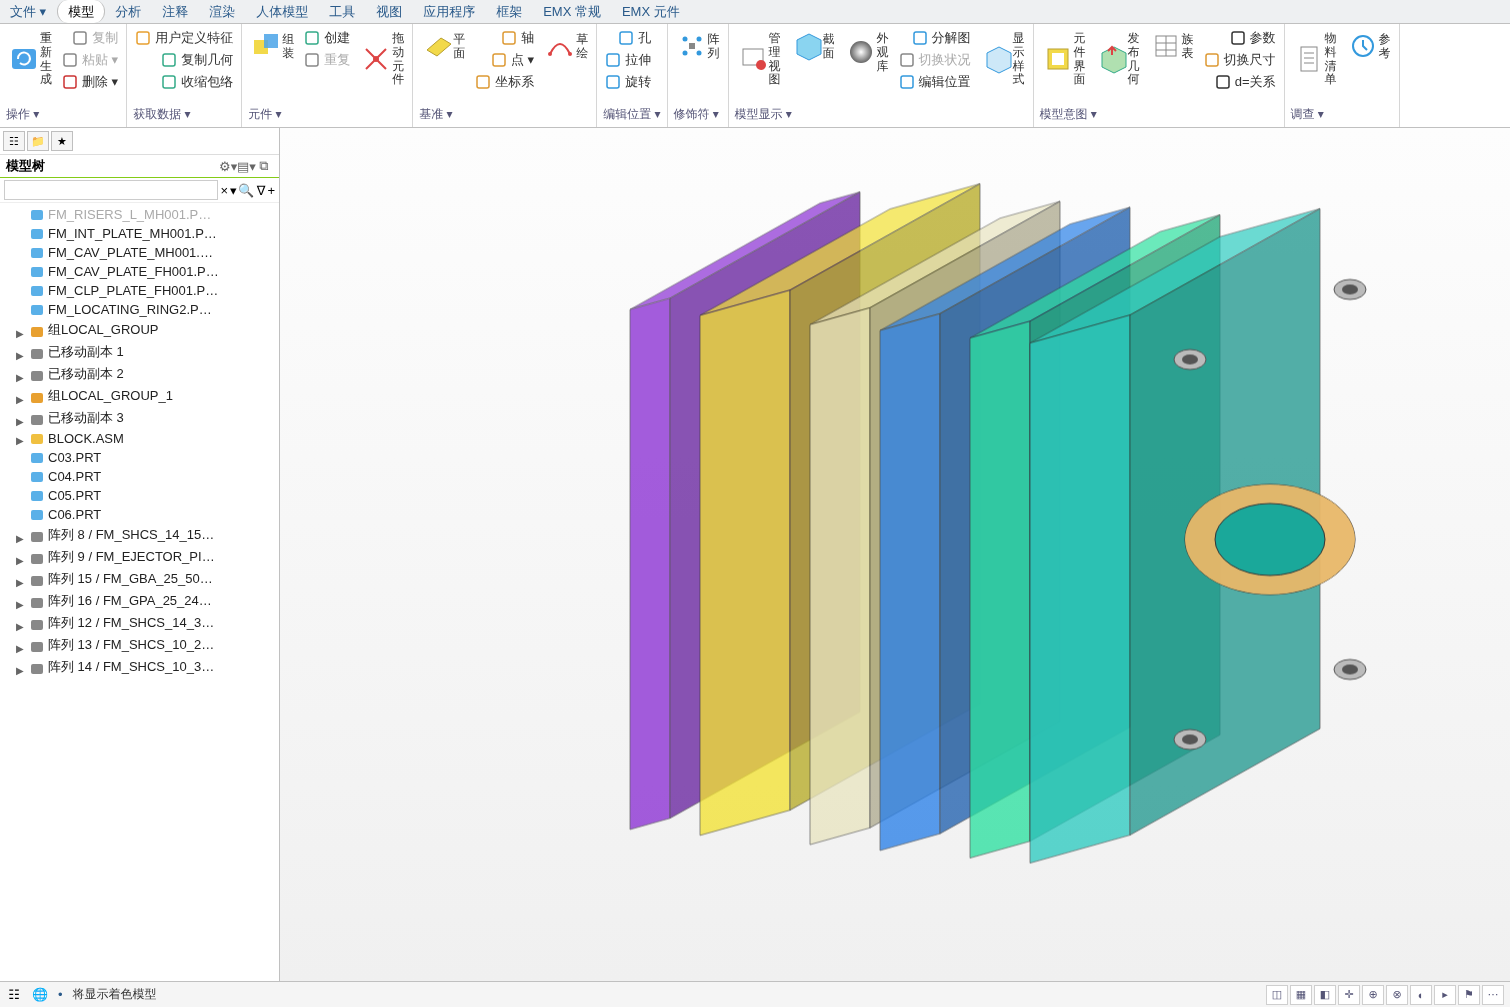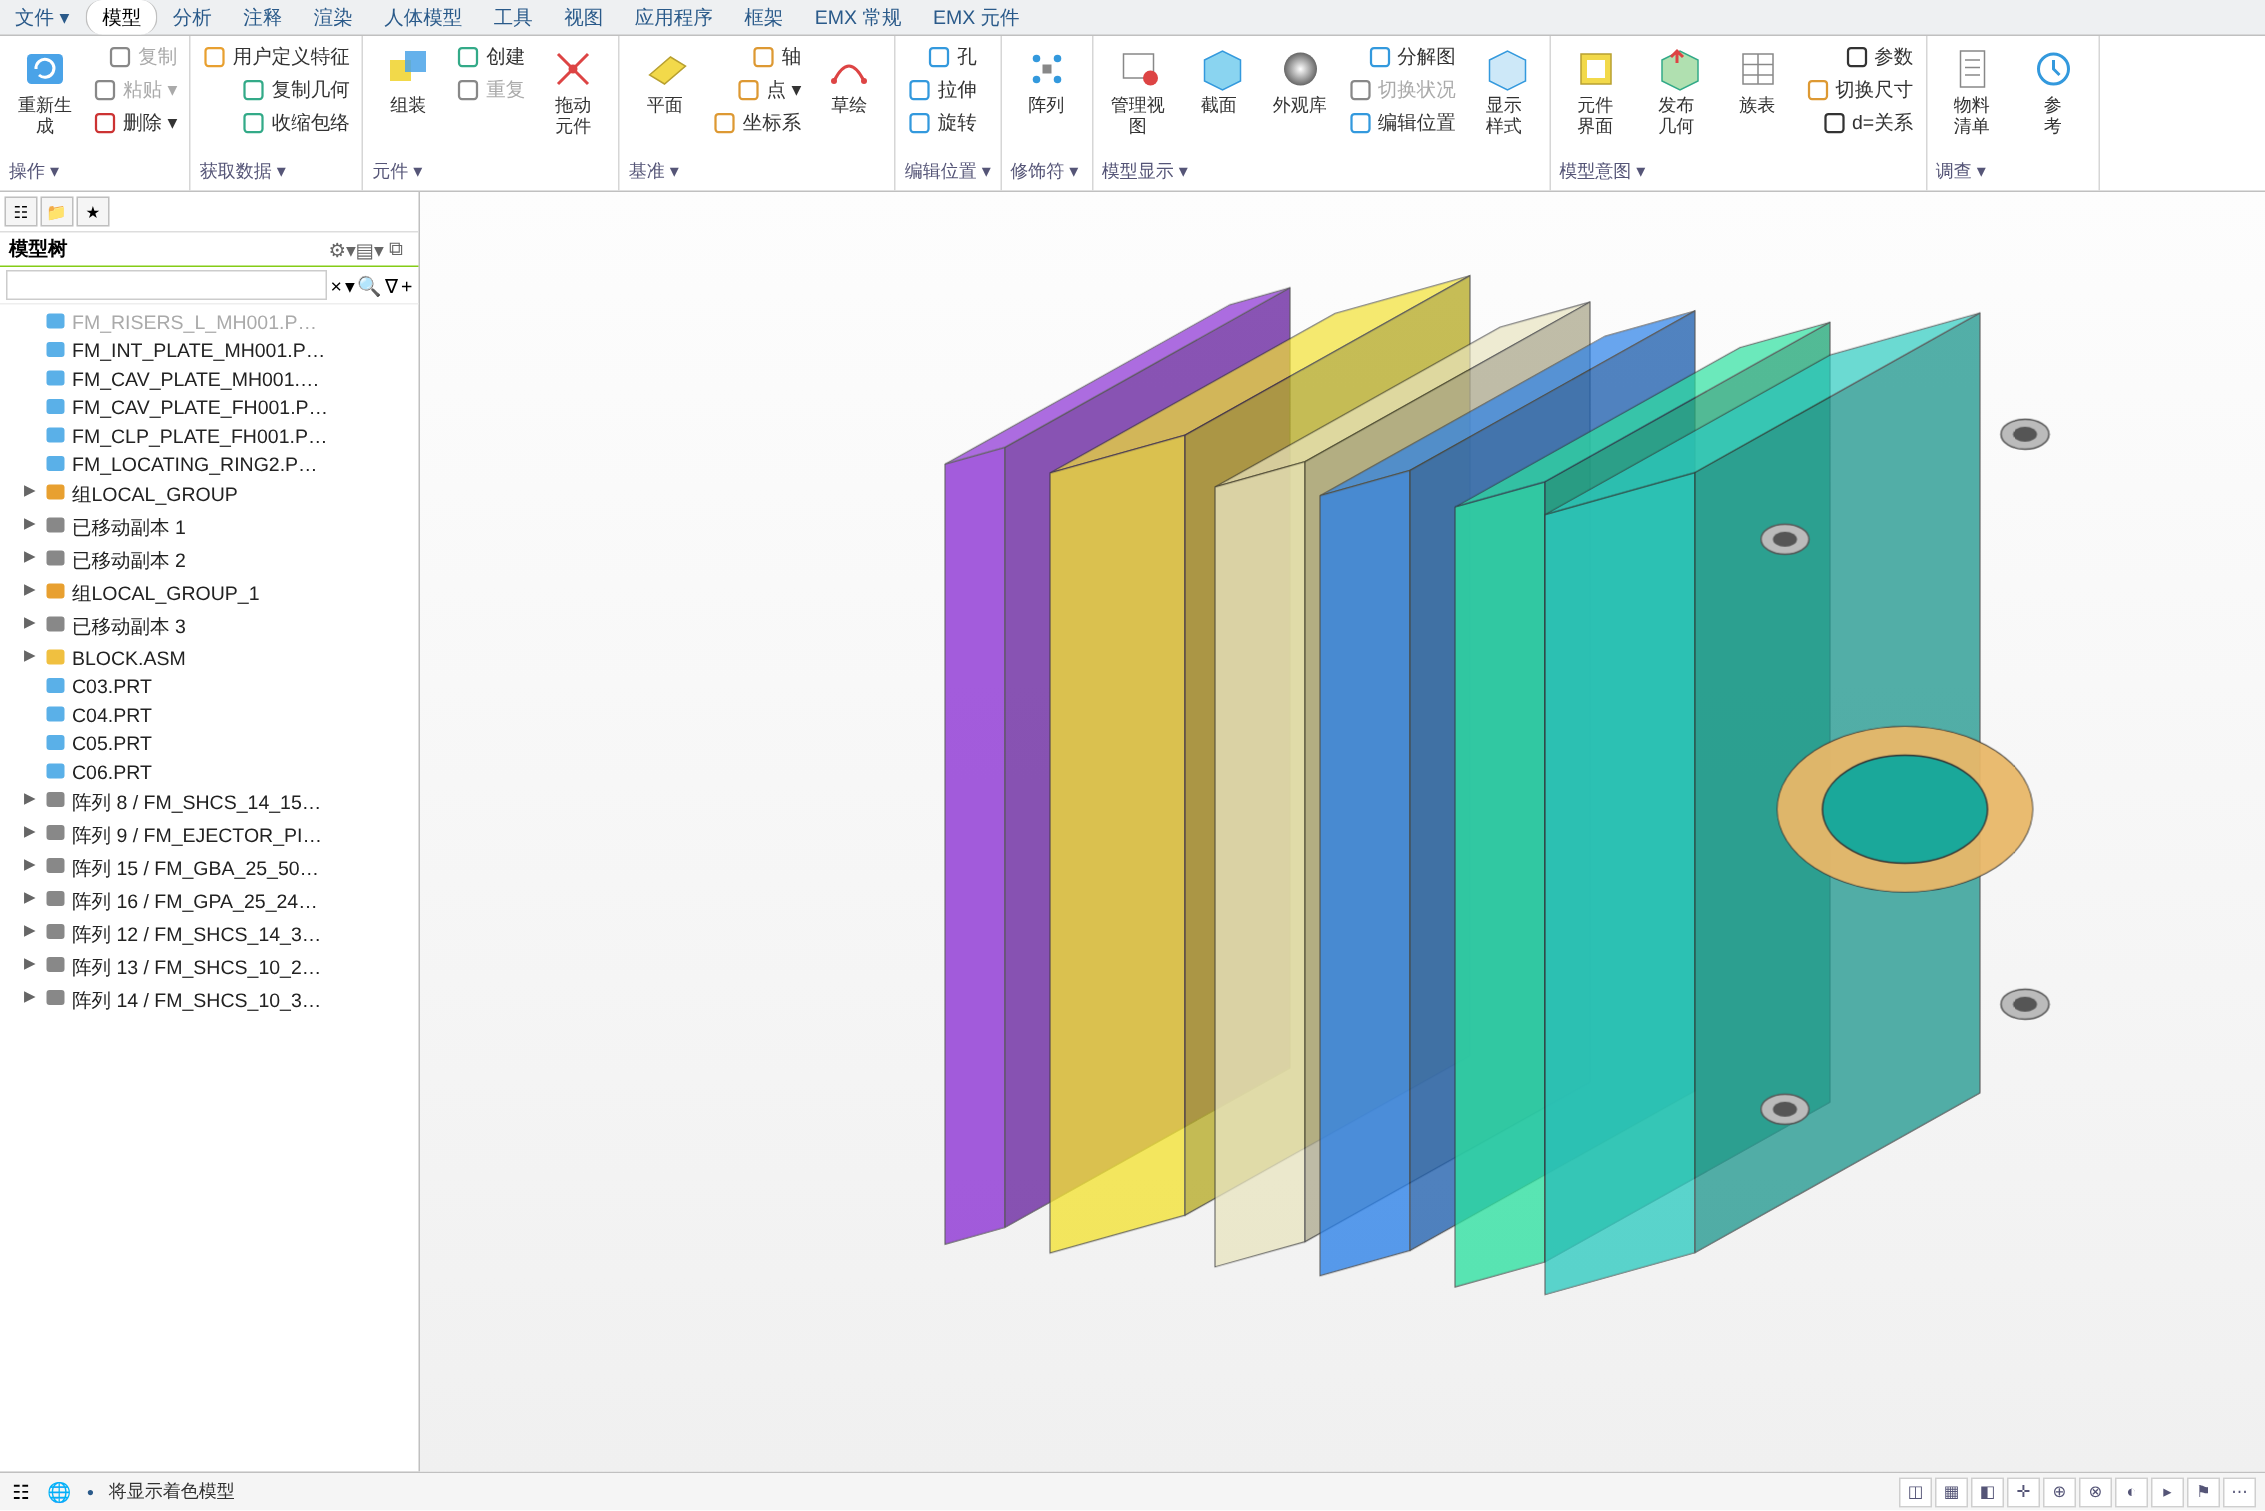--- a/index.html
+++ b/index.html
@@ -4,38 +4,38 @@
 <style>
 * { box-sizing: border-box; margin: 0; padding: 0; font-family: "Microsoft YaHei", "Segoe UI", sans-serif; font-size: 13px; }
 body { background: #fff; width: 1510px; height: 1007px; overflow: hidden; display: flex; flex-direction: column; }
 .menubar { display: flex; background: #eef0f2; border-bottom: 1px solid #c0c0c0; height: 24px; }
 .menubar .mi { padding: 3px 10px; color: #2a5a8a; cursor: pointer; border-right: 1px solid transparent; border-radius: 11px; }
 .menubar .mi.active { background: #fff; border-left: 1px solid #c0c0c0; border-right: 1px solid #c0c0c0; color: #000; }
 .ribbon { display: flex; background: #fff; border-bottom: 1px solid #c0c0c0; height: 104px; }
 .rgroup { border-right: 1px solid #d6d6d6; display: flex; flex-direction: column; padding: 2px 6px; }
 .rgroup .rbody { flex: 1; display: flex; align-items: flex-start; gap: 6px; padding-top: 2px;}
 .rgroup .rtitle { text-align: left; color: #557; font-size: 12px; padding: 2px 0; }
-.rbtn-big { display: flex; flex-direction: column; align-items: center; width: 48px; padding: 2px; cursor: pointer;}
+.rbtn-big { display: flex; flex-direction: row; align-items: center; width: 48px; padding: 2px; cursor: pointer;}
 .rbtn-big .ico { width: 32px; height: 32px; display:flex; align-items:center; justify-content:center;}
 .rbtn-big .lbl { font-size: 12px; color: #333; text-align: center; line-height: 1.15; margin-top: 2px;}
 .rcol { display: flex; flex-direction: column; gap: 2px; align-items: flex-end; }
 .rsmall { display: flex; align-items: center; gap: 4px; padding: 1px 2px; color: #333; font-size: 12px; cursor:pointer; white-space: nowrap;}
 .rsmall.dis { color: #aaa; }
 .ic16 { width: 16px; height: 16px; display:inline-flex; align-items:center; justify-content:center; flex-shrink:0;}
 .main { flex: 1; display: flex; min-height: 0; }
 .sidebar { width: 280px; border-right: 1px solid #c0c0c0; display: flex; flex-direction: column; background:#fff;}
 .sbtabs { display:flex; gap:2px; padding:3px; border-bottom:1px solid #ddd;}
 .sbtabs .t { width:22px; height:20px; border:1px solid #bfbfbf; background:#f5f5f5; display:flex; align-items:center; justify-content:center; font-size:11px; cursor:pointer;}
 .sbhdr { display:flex; align-items:center; padding:2px 6px; border-bottom:1px solid #84cc16;}
 .sbhdr .ttl { font-weight:bold; flex:1; }
 .sbhdr .tool { width:18px; text-align:center; color:#666; cursor:pointer;}
 .sbsearch { display:flex; align-items:center; padding:2px 4px; border-bottom:1px solid #eee; gap:2px;}
 .sbsearch input { flex:1; border:1px solid #ccc; height:20px; padding:0 4px; font-size:12px;}
 .tree { flex:1; overflow:auto; padding:2px 0 2px 6px;}
-.tree .node { display:flex; align-items:flex-start; gap:4px; padding:2px 2px 2px 10px; white-space:nowrap; color:#222; cursor:pointer; font-size:13.5px;}
+.tree .node { display:flex; align-items:flex-end; gap:4px; padding:2px 2px 2px 10px; white-space:nowrap; color:#222; cursor:pointer; font-size:13.5px;}
 .tree .node .exp { width:10px; color:#666; font-size:10px;}
 .tree .node .ico { width:14px; height:14px; }
 .viewport { flex:1; position:relative; background: linear-gradient(#fdfdfd,#f0f0f0); overflow:hidden;}
 .statusbar { height:26px; border-top:1px solid #c0c0c0; background:#f5f5f5; display:flex; align-items:center; padding:0 6px; gap:10px;}
 .statusbar .msg { color:#333; font-size:12px; }
 .statusbar .spacer{flex:1;}
 .statusbar .sb-tools{display:flex; gap:2px;}
 .statusbar .sb-tools .b{width:22px; height:20px; border:1px solid #cfcfcf; background:#fff; cursor:pointer; display:flex;align-items:center;justify-content:center;font-size:11px;color:#557;}
 svg { display:block; }
 </style>

